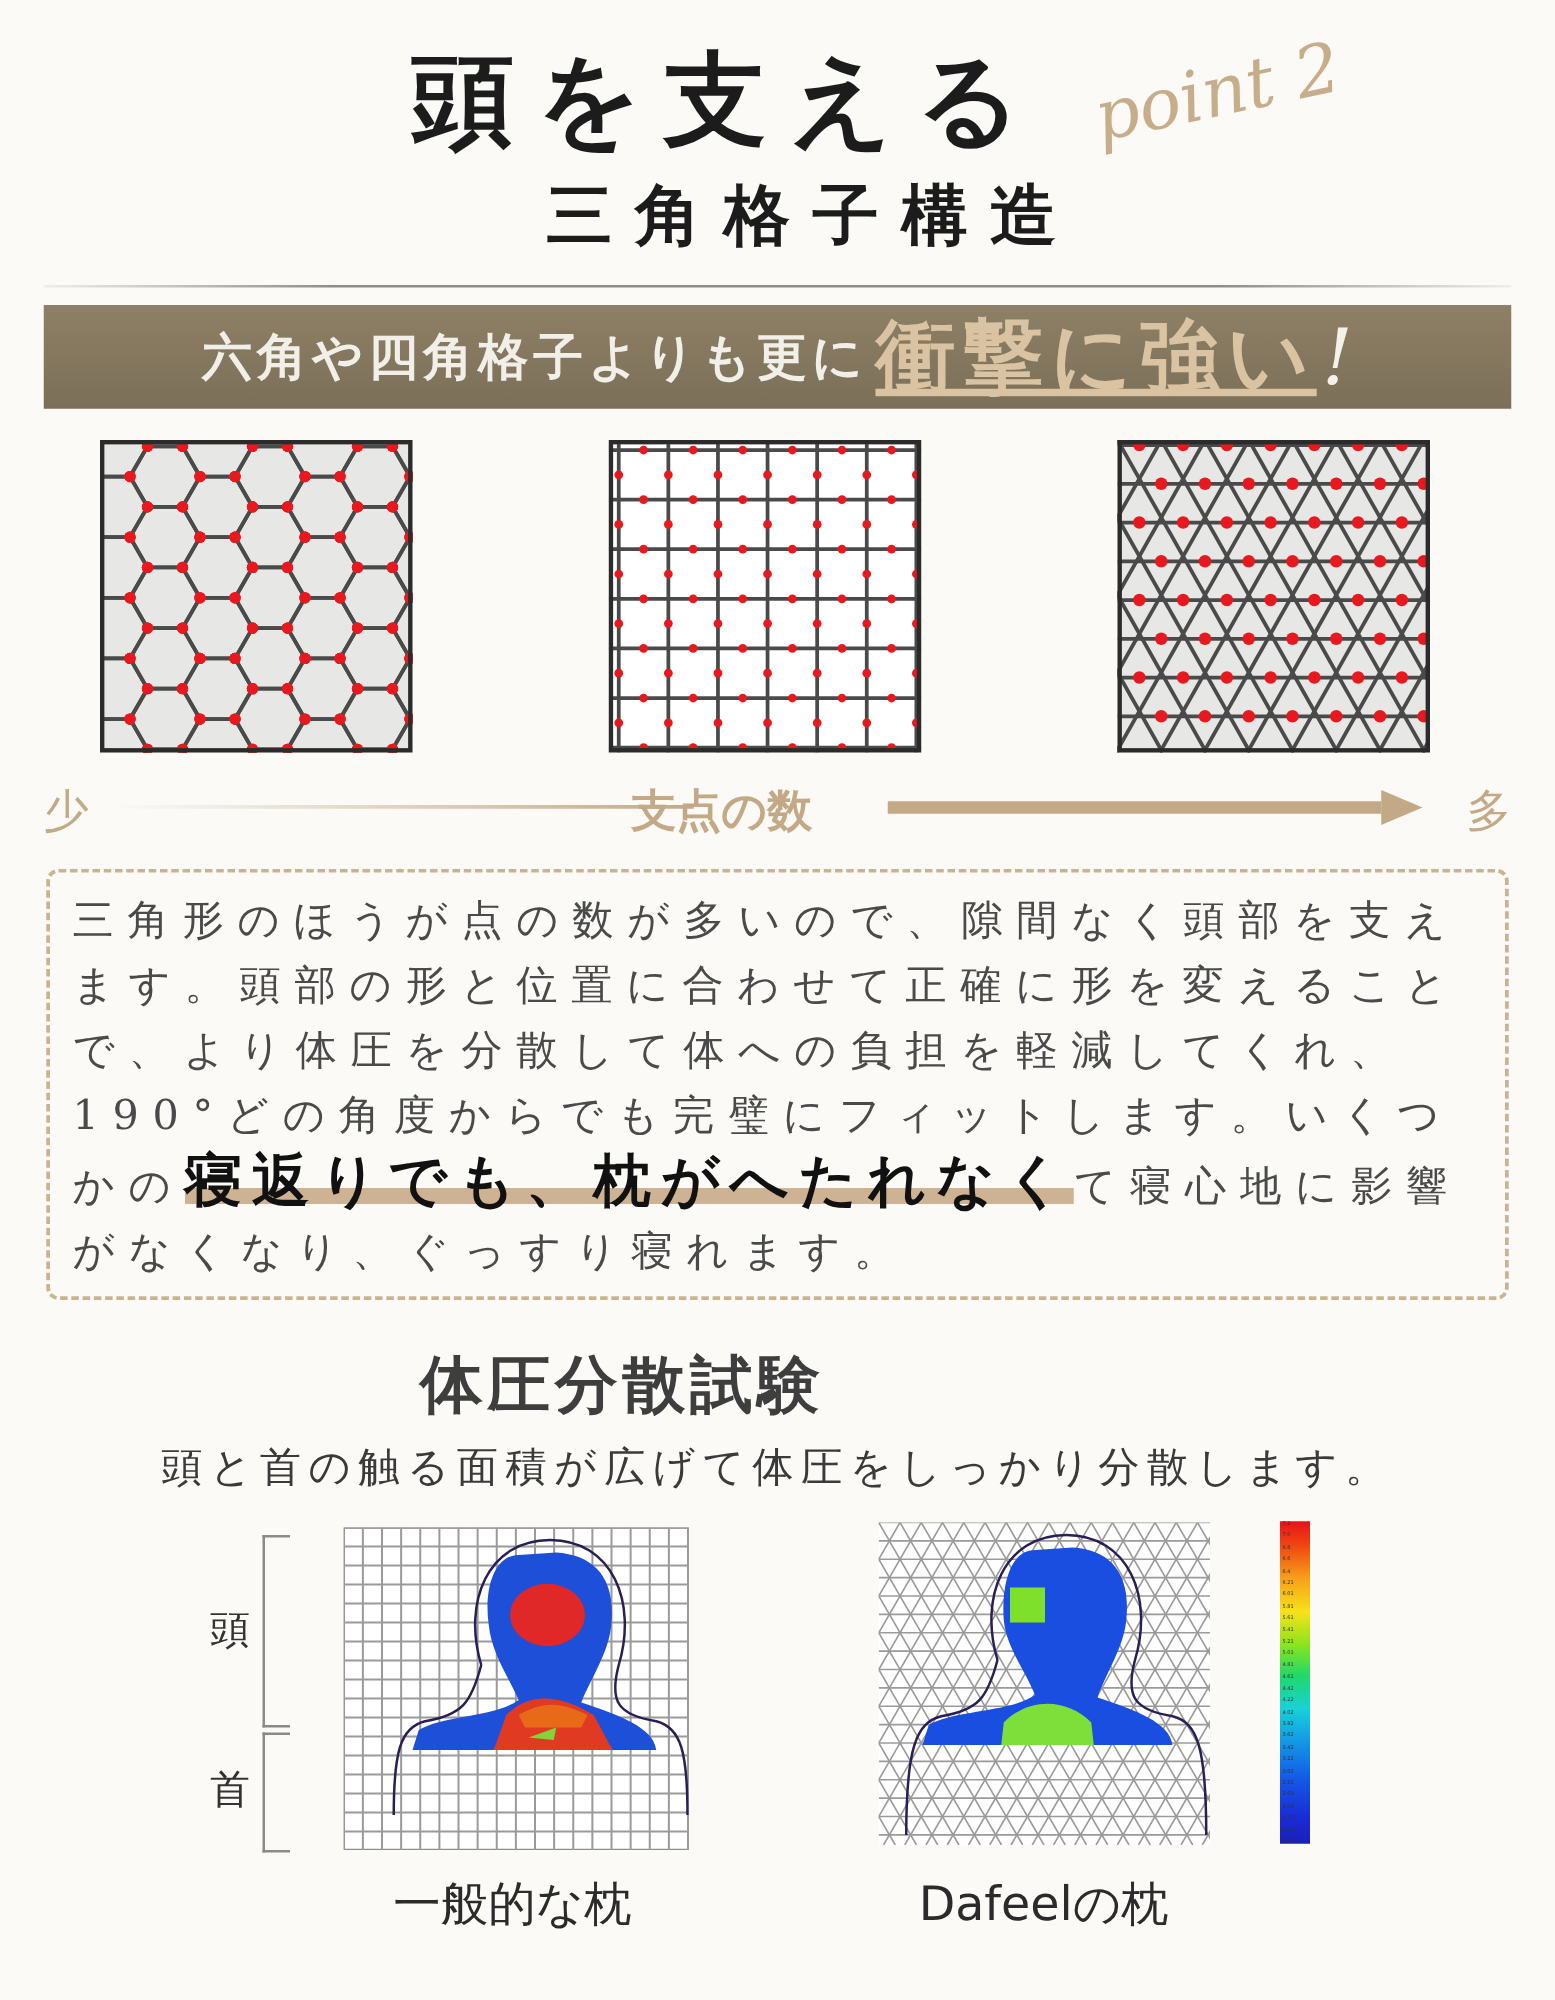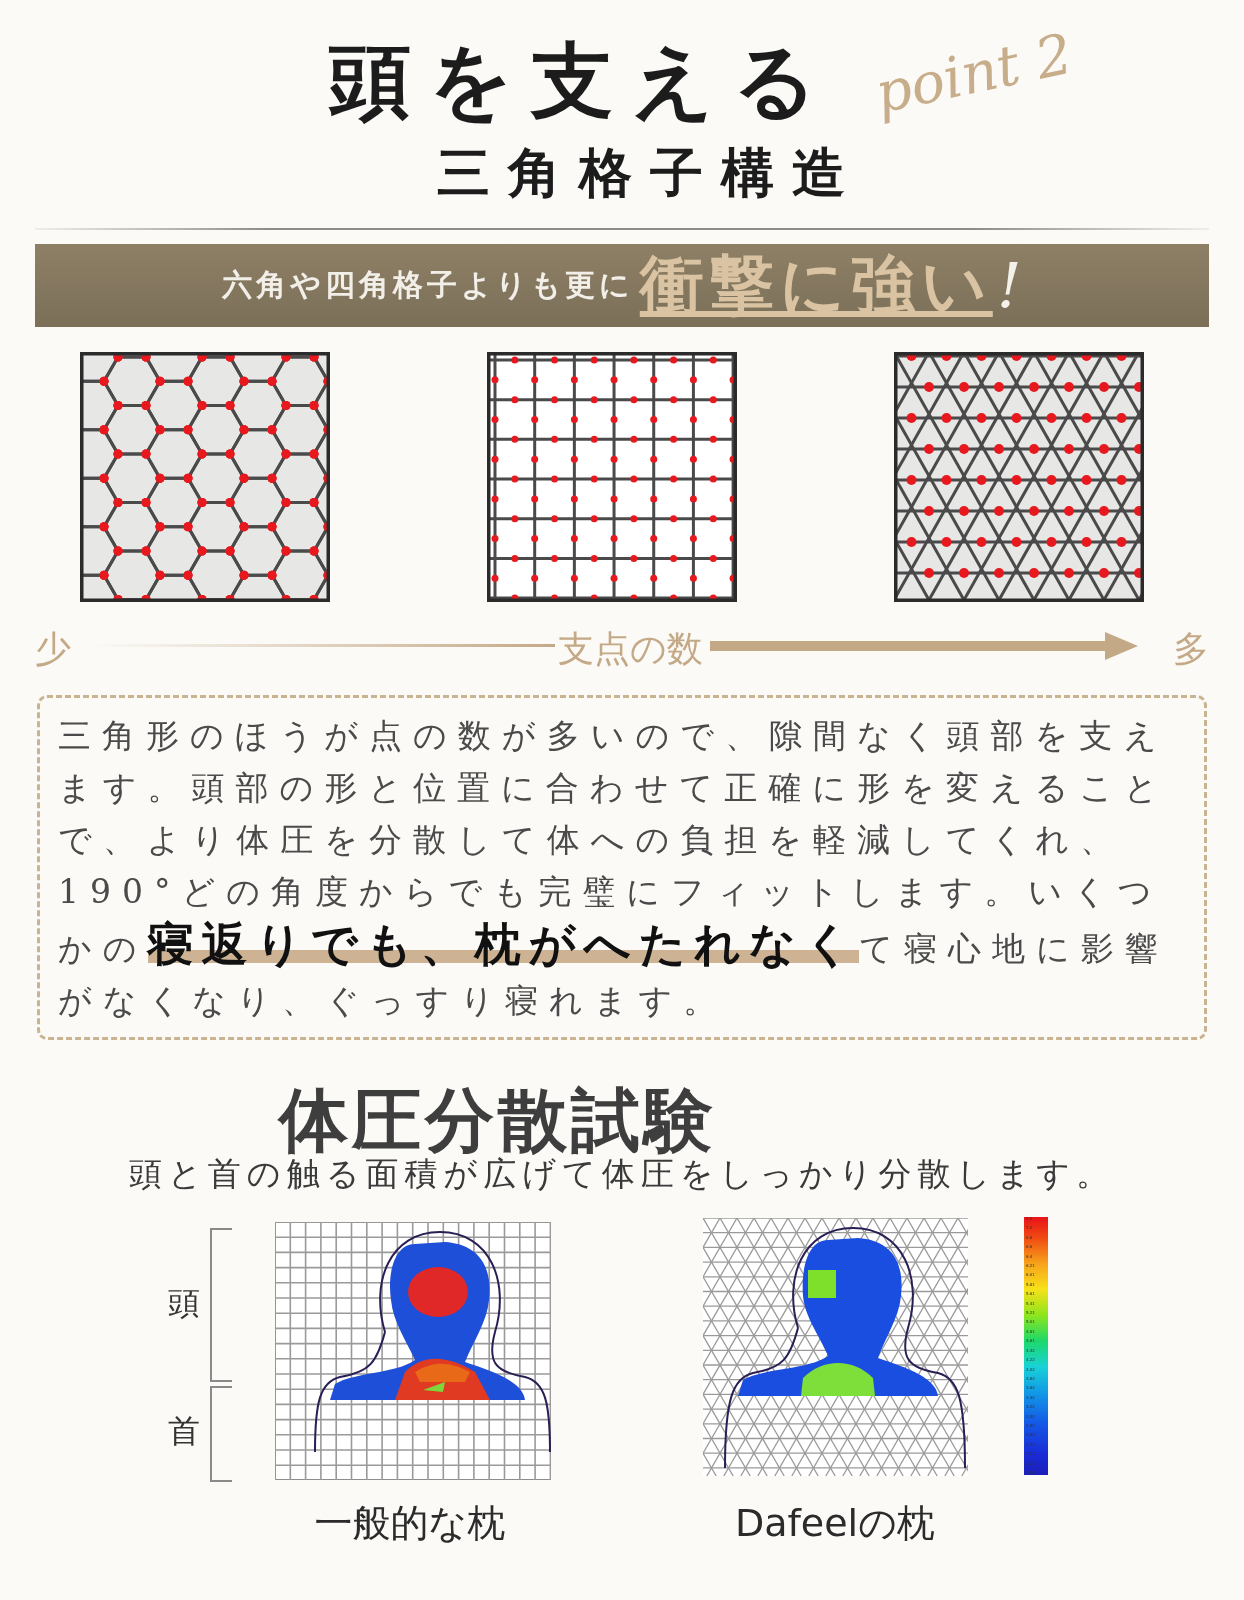--- a/index.html
+++ b/index.html
@@ -23,21 +23,21 @@
     position:absolute; left:880px; top:28px; width:250px; height:110px;
   }
   .title-rule { left:35px; top:228px; width:1174px; height:2px; background:linear-gradient(90deg,#eee,#8c8c8c 20%,#8c8c8c 80%,#eee); }
 
   
   .banner {
     left:35px; top:244px; width:1174px; height:83px;
     background:linear-gradient(180deg,#8e8066 0%,#7b6f58 100%);
     display:flex; align-items:center; justify-content:center;
   }
-  .banner .small { color:#f2efe9; font-size:30px; letter-spacing:4px; font-weight:bold; }
+  .banner .small { color:#f2efe9; font-size:40px; letter-spacing:4px; font-weight:bold; }
   .banner .big { color:#d9c3a2; font-size:64px; letter-spacing:6px; font-weight:bold; margin-left:6px;text-decoration:underline; }
   .banner .excl { color:#f4f1ea; font-size:62px; margin-left:4px; font-style:italic; }
 
   
   .lattice { position:absolute; top:352px; width:250px; height:250px; }
   .lattice svg { display:block; }
 
   
   .arrow-row { left:35px; top:625px; width:1174px; height:50px; }
   .arrow-row .lbl { position:absolute; top:0; color:#c4a987; font-size:36px; font-family:"DejaVu Sans", sans-serif; }
@@ -51,21 +51,21 @@
     position:absolute; left:18px; top:12px; width:1140px;
     font-size:33px; line-height:52px; color:#4a4a4a; letter-spacing:11px;
   }
   .hl {
     font-size:46px; font-weight:bold; color:#111; letter-spacing:8px;
     background:linear-gradient(180deg,transparent 62%,#cdb393 62%,#cdb393 86%,transparent 86%);
     margin-top:45px;
   }
 
   
-  .sec-title { left:0; width:996px; top:1075px; text-align:center; font-size:69px; font-weight:bold; color:#3e3e3e; letter-spacing:4px; }
+  .sec-title { left:0; width:996px; top:1075px; text-align:center; font-size:50px; font-weight:bold; color:#3e3e3e; letter-spacing:4px; }
   .sec-sub { left:0; width:1244px; top:1152px; text-align:center; font-size:33px; color:#3a3a3a; letter-spacing:6px;font-family:Liberation Mono, monospace; }
 
   .bracket { position:absolute; left:210px; width:20px; border:2px solid #8a8a8a; border-right:none; }
   .side-lbl { position:absolute; left:168px; font-size:32px; color:#333; font-family:"DejaVu Sans", sans-serif; }
 
   .map-box { position:absolute; top:1200px; }
   .cap { position:absolute; top:1498px; font-size:38px; color:#2b2b2b; font-family:"DejaVu Sans", sans-serif; text-align:center; }
 
   .scale-bar {
     left:1024px; top:1217px; width:24px; height:258px;
@@ -612,21 +612,21 @@
       <circle cx="175" cy="221" r="5" fill="#e8191e"></circle>
       <circle cx="210" cy="221" r="5" fill="#e8191e"></circle>
       <circle cx="245" cy="221" r="5" fill="#e8191e"></circle>
       <rect x="1.5" y="1.5" width="247" height="247" fill="none" stroke="#2b2b2b" stroke-width="4"></rect>
     </svg>
 </div>
 
 <div class="abs arrow-row">
   <span class="lbl" style="left:0;">少</span>
   <div class="abs" style="left:55px; top:19px; width:465px; height:3px; background:linear-gradient(90deg,#fbfaf7,#c4a987);"></div>
-  <span class="lbl" style="left:523px;">支点の数</span>
+  <span class="lbl" style="left:470px;font-weight:bold;">支点の数</span>
   <svg class="abs" style="left:675px; top:5px;" width="430" height="34">
     <rect x="0" y="11" width="395" height="10" fill="#c4a987"></rect>
     <polygon points="395,2 428,16 395,30" fill="#c4a987"></polygon>
   </svg>
   <span class="lbl" style="left:1138px;">多</span>
 </div>
 
 <div class="abs desc-box">
   <div class="desc-text"><span>三角形のほうが点の数が多いので、隙間なく頭部を支えます。頭部の形と位置に合わせて正確に形を変えることで、より体圧を分散して体への負担を軽減してくれ、190°どの角度からでも完璧にフィットします。いくつかの</span><span class="hl">寝返りでも、枕がへたれなく</span><span>て寝心地に影響がなくなり、ぐっすり寝れます。</span></div>
 </div>

